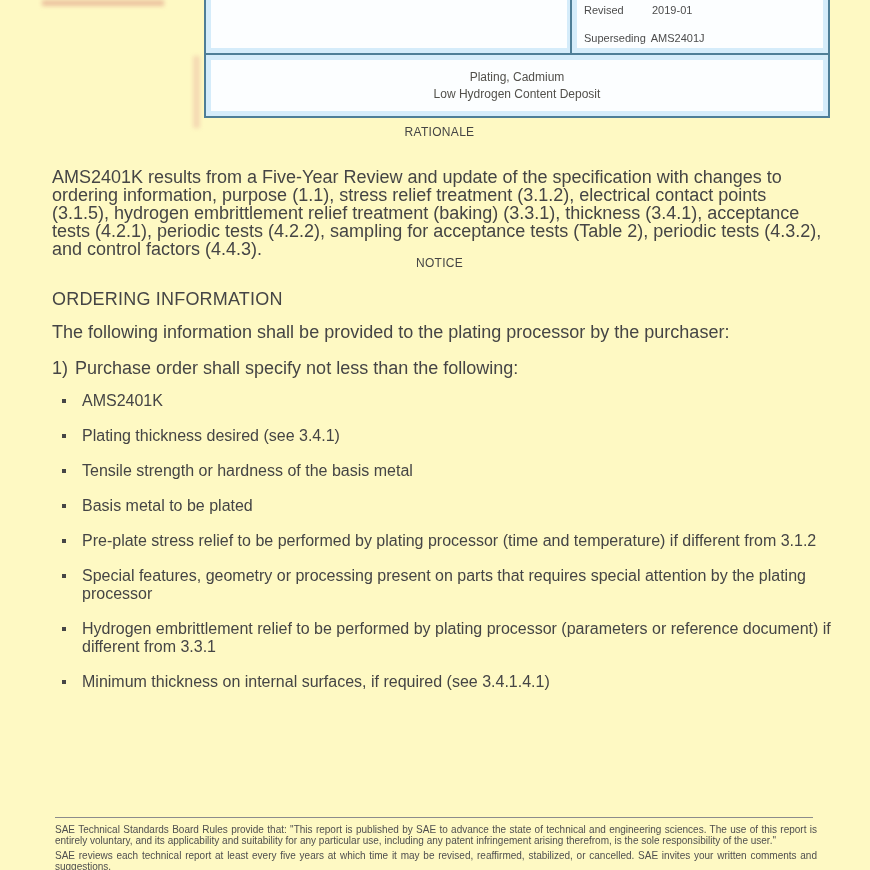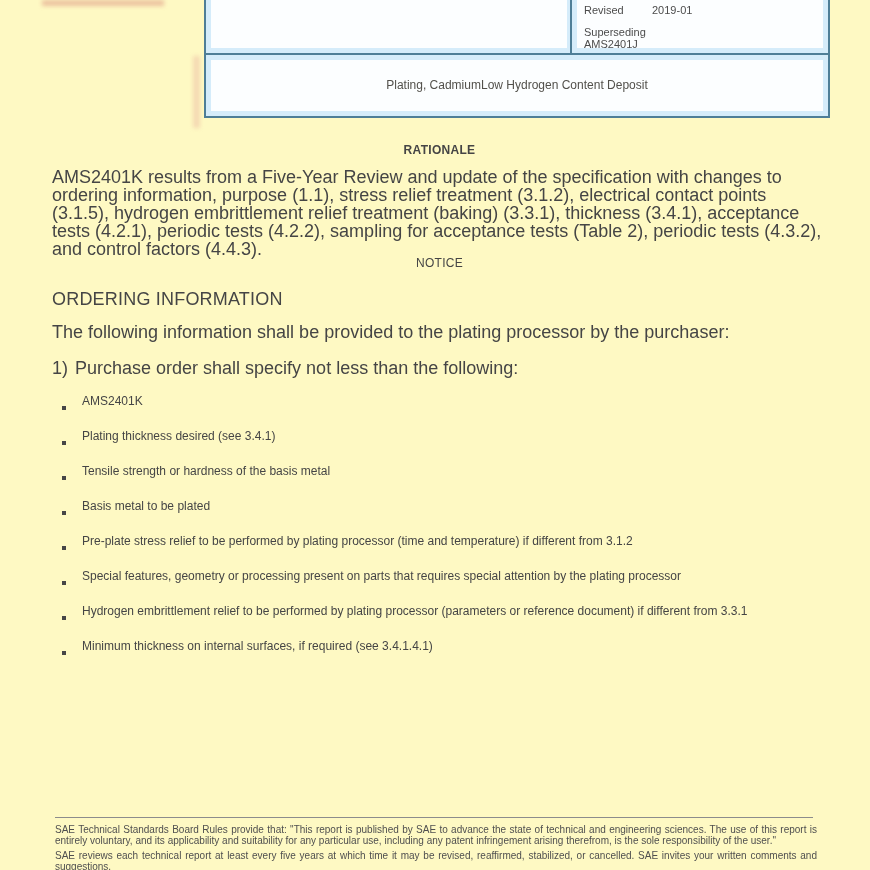--- a/index.html
+++ b/index.html
@@ -20,58 +20,58 @@
   .cell {
     position: absolute;
     background: #fcfeff;
     border: 2px solid #4e7e97;
     box-shadow: inset 0 0 0 5px #d5ecfa;
     box-sizing: border-box;
   }
   #cell-center { left: 204px; top: -32px; width: 370px; height: 87px; }
   #cell-right  { left: 570px; top: -32px; width: 260px; height: 87px; }
   #cell-title  { left: 204px; top: 53px;  width: 626px; height: 65px;
-                 display: flex; flex-direction: row; justify-content: center;
+                 display: flex; flex-direction: column; justify-content: center;
                  align-items: center; text-align: center;
                  font-size: 12px; line-height: 17px; color: #52504b; }
   .rev-row { position: absolute; left: 12px; display: flex; font-size: 11px; color: #4c4c4c; white-space: nowrap; }
   #rev-row-1 { top: 34px; }
-  #rev-row-2 { top: 56px; flex-direction: column; }
+  #rev-row-2 { top: 62px; }
   .rev-label { display: inline-block; width: 68px; }
   .sup-label { margin-right: 5px; }
 
   
   .artifact { position: absolute; pointer-events: none; }
   #artifact-logo-red   { left: 42px;  top: 0; width: 122px; height: 6px;  background: rgba(214,128,118,0.45); filter: blur(2px); }
   #artifact-top-gray   { left: 214px; top: 0; width: 330px; height: 5px;  background: rgba(128,128,128,0.35); filter: blur(2px); }
   #artifact-left-pink  { left: 193px; top: 56px; width: 7px; height: 72px; background: rgba(228,160,150,0.35); filter: blur(2px); }
 
   
   .centered-heading {
     position: absolute; left: 52px; width: 775px;
     text-align: center; font-size: 12px; letter-spacing: 0.3px;
   }
-  #rationale-heading { top: 143px; font-weight: bold; }
+  #rationale-heading { top: 125px; }
   #notice-heading    { top: 256px; }
 
   .body-par {
     position: absolute; left: 52px; width: 775px;
     font-size: 18px; line-height: 18px;
   }
   #rationale-par { top: 168px; }
   #ordering-heading { top: 290px; letter-spacing: 0.2px; }
   #ordering-intro   { top: 323px; }
 
   #item1 { top: 359px; display: flex; }
   #item1 .num { display: inline-block; width: 23px; flex: none; }
 
   #bullet-list { position: absolute; left: 52px; top: 392px; width: 780px; }
   .bullet-row {
-    display: flex; align-items: flex-end;
-    font-size: 12px; line-height: 18px;
+    display: flex; align-items: flex-start;
+    font-size: 16px; line-height: 18px;
     margin-bottom: 17px;
   }
   .bullet-marker {
     flex: none; width: 4px; height: 4px; background: #464646;
     margin: 7px 16px 0 10px;
   }
   .bullet-text { flex: 1; }
 
   
   #footer-rule {

